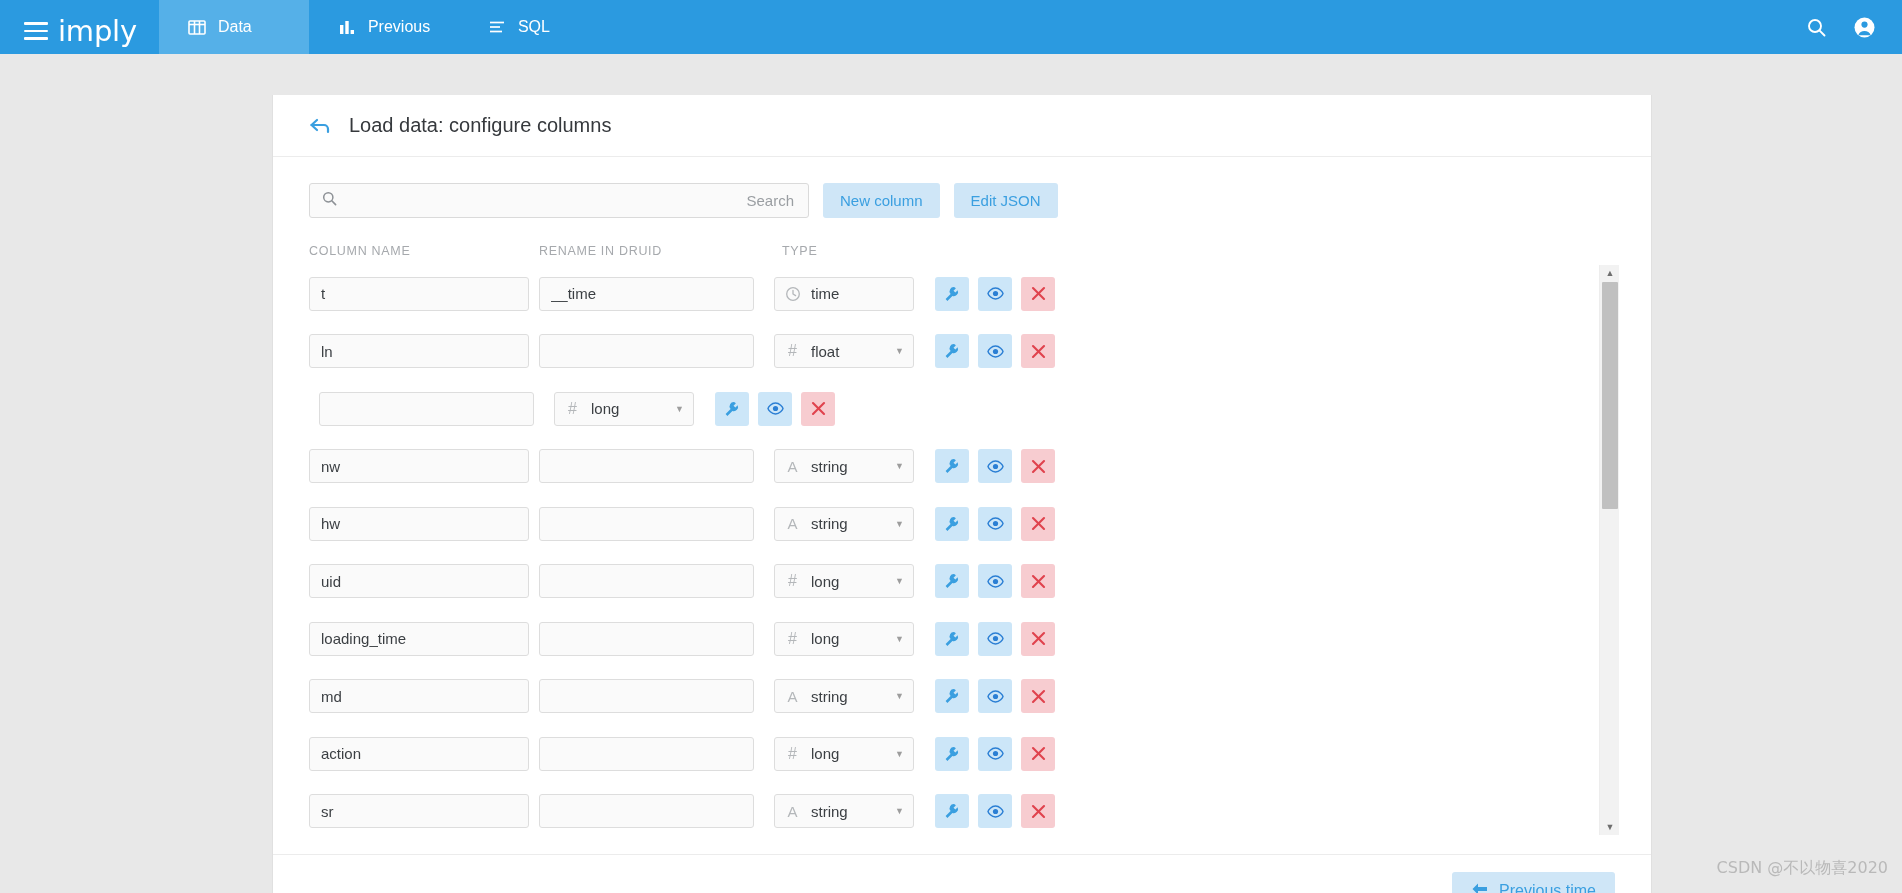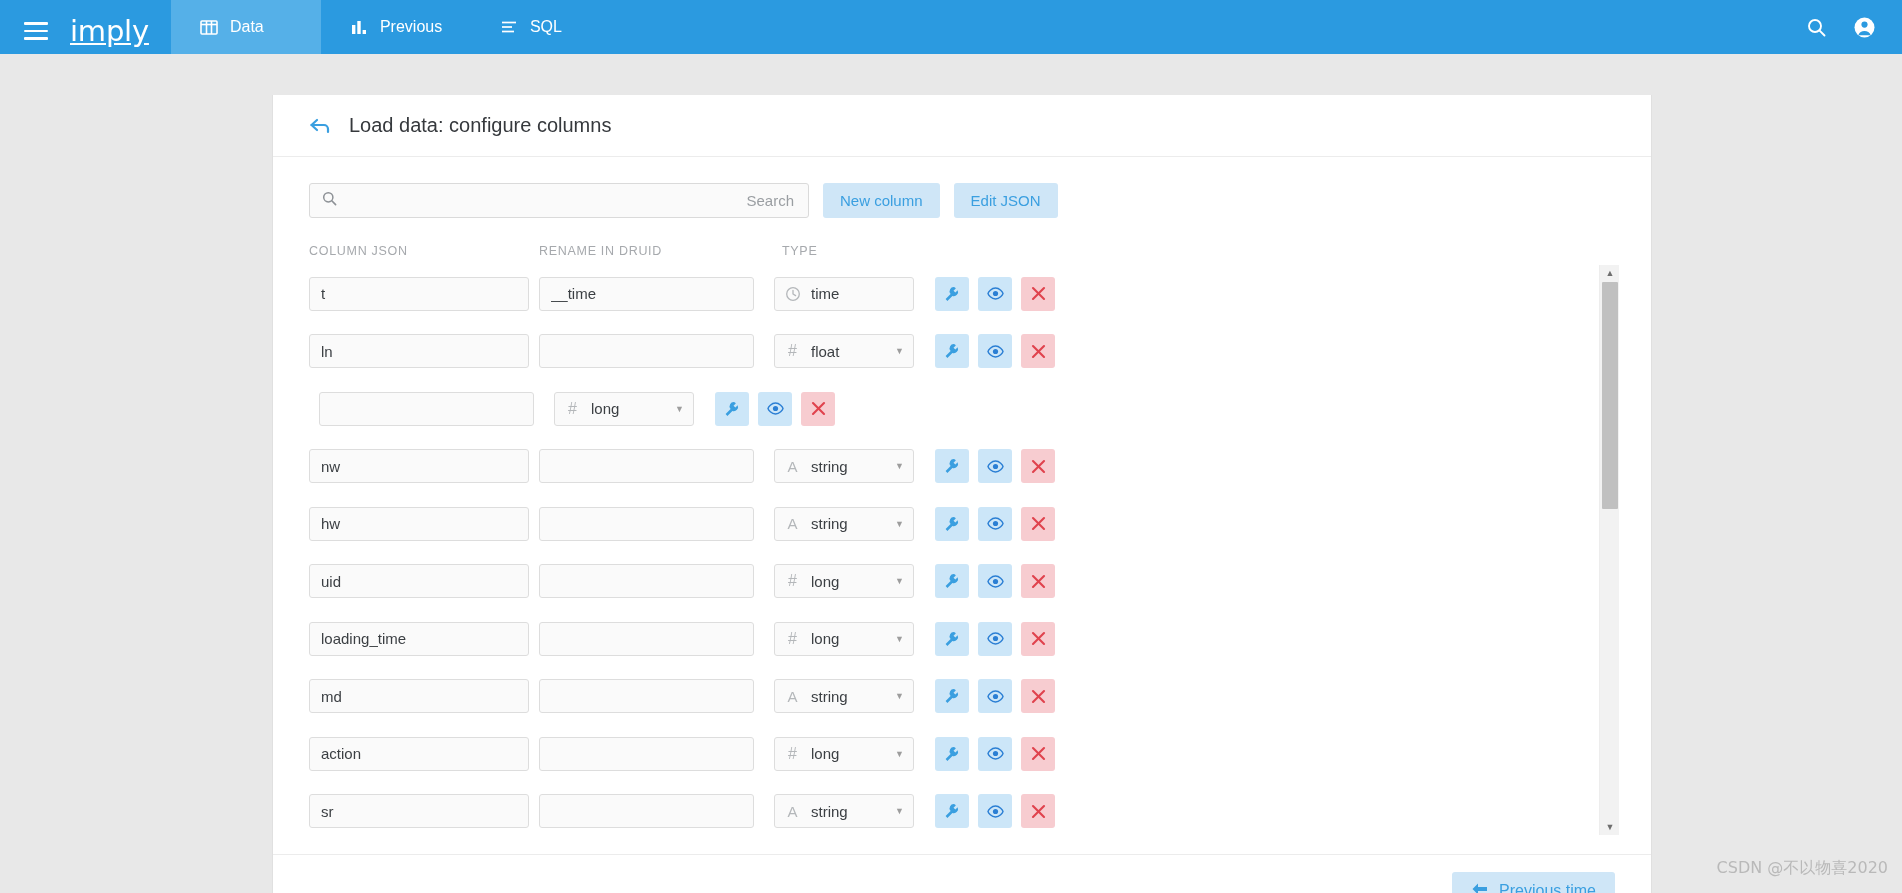--- a/index.html
+++ b/index.html
@@ -17,22 +17,21 @@
     background: #2b9ae0;
     display: flex;
     align-items: stretch;
     color: #ffffff;
     position: relative;
   }
   .brand-zone {
     display: flex;
     align-items: center;
     padding: 8px 22px 0 24px;
-    gap: 22px;
-    text-decoration: underline;
+    gap: 10px;
   }
   .hamburger { width: 24px; height: 18px; display: flex; flex-direction: column; justify-content: space-between; cursor: pointer; }
   .hamburger span { display: block; height: 2.6px; background: #fff; border-radius: 1px; }
   .brand-name {
     font-size: 29px;
     font-weight: 400;
     letter-spacing: -0.2px;
     line-height: 1;
     color: #ffffff;
     font-family: "DejaVu Sans", sans-serif;
@@ -362,21 +361,21 @@
                 <line x1="9.8" y1="9.8" x2="13.6" y2="13.6" stroke="#8d9196" stroke-width="1.6" stroke-linecap="round"></line>
               </svg>
           </span>
           <input type="text" placeholder="Search" style="">
         </div>
         <button class="btn-light">New column</button>
         <button class="btn-light">Edit JSON</button>
       </div>
 
       <div class="col-headers">
-        <div class="ch-name">COLUMN JSON</div>
+        <div class="ch-name">COLUMN NAME</div>
         <div class="ch-rename">RENAME IN DRUID</div>
         <div class="ch-type">TYPE</div>
       </div>
 
       <div class="rows-scroll">
         <div id="rows-host">
             <div class="row">
               <input class="inp inp-name" type="text" value="t" style="">
               <input class="inp inp-rename" type="text" value="__time" style="">
               <div class="type-box">

